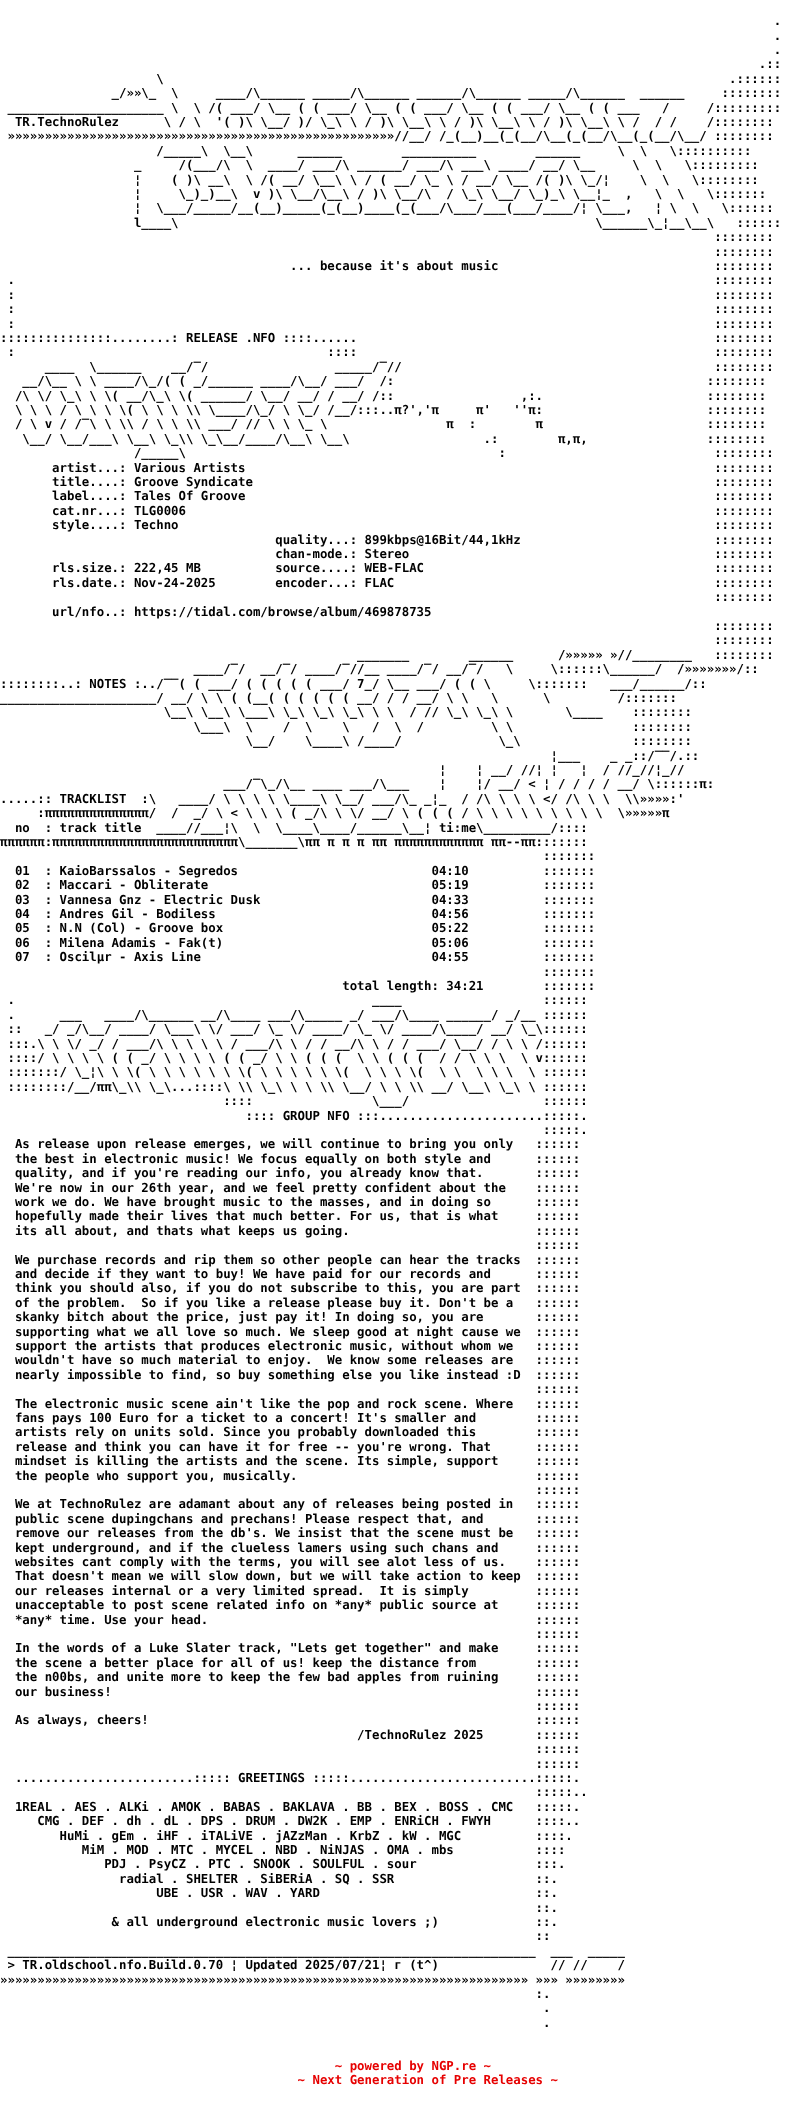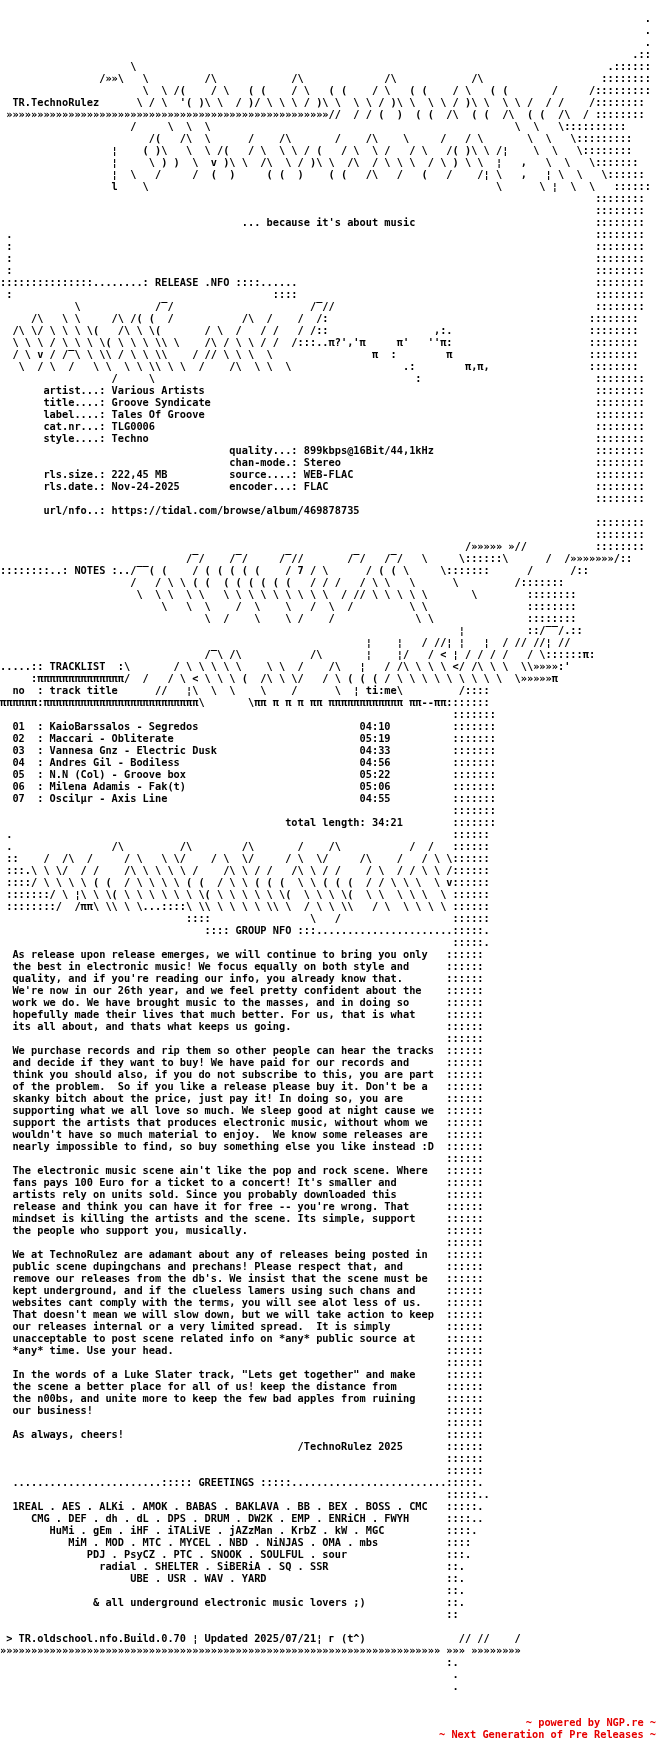--- a/index.html
+++ b/index.html
@@ -8,20 +8,20 @@
   .nfo-pre{
     margin:0;
     font-family:"DejaVu Sans Mono","Liberation Mono",monospace;
     font-weight:bold;
     font-size:10.3px;
     line-height:12px;
     color:#000000;
     white-space:pre;
   }
   .line{height:12px;white-space:pre;overflow:hidden;}
-  .red{color:#e60000;text-align:right;}
+  .red{color:#e60000;}
 </style>
 </head>
 <body>
 
 <div class="nfo-wrap">
   <pre class="nfo-pre"><div class="line"></div><div class="line">                                                                                                        .</div><div class="line">                                                                                                        .</div><div class="line">                                                                                                        .</div><div class="line">                                                                                                      .::</div><div class="line">                     \                                                                            .::::::</div><div class="line">               _/»»\_  \     ____/\______ _____/\______ ______/\______ _____/\______  ______     ::::::::</div><div class="line"> _____________________ \  \ /( ___/ \__ ( ( ___/ \__ ( ( ___/ \__ ( ( ___/ \__ ( ( ___   /     /:::::::::</div><div class="line">  TR.TechnoRulez      \ / \  '( )\ \__/ )/ \_\ \ / )\ \__\ \ / )\ \__\ \ / )\ \__\ \ /  / /    /::::::::</div><div class="line"> »»»»»»»»»»»»»»»»»»»»»»»»»»»»»»»»»»»»»»»»»»»»»»»»»»»»//__/ /_(__)__(_(__/\__(_(__/\__(_(__/\__/ ::::::::</div><div class="line">                     /_____\  \__\      ______        __________        ______     \  \   \::::::::::</div><div class="line">                  _     /(___/\  \  ____/ ___/\ ______/ ___/\ ___\ ____/ __/ \__     \  \   \:::::::::</div><div class="line">                  ¦    ( )\ __\  \ /( __/ \__\ \ / ( __/ \_ \ / __/ \__ /( )\ \_/¦    \  \   \::::::::</div><div class="line">                  ¦     \_)_)__\  v )\ \__/\__\ / )\ \__/\  / \_\ \__/ \_)_\ \__¦_  ,   \  \   \:::::::</div><div class="line">                  ¦  \___/_____/__(__)_____(_(__)____(_(___/\___/___(___/____/¦ \___,   ¦ \  \   \::::::</div><div class="line">                  l____\                                                        \______\_¦__\__\   ::::::</div><div class="line">                                                                                                ::::::::</div><div class="line">                                                                                                ::::::::</div><div class="line">                                       ... because it's about music                             ::::::::</div><div class="line"> .                                                                                              ::::::::</div><div class="line"> :                                                                                              ::::::::</div><div class="line"> :                                                                                              ::::::::</div><div class="line"> :                                                                                              ::::::::</div><div class="line">:::::::::::::::........: RELEASE .NFO ::::......                                                ::::::::</div><div class="line"> :                                          ::::                                                ::::::::</div><div class="line">      ____  \______    __/‾/                 _____/‾//                                          ::::::::</div><div class="line">   __/\__ \ \ ____/\_/( ( _/______ ____/\__/ ___/  /:                                          ::::::::</div><div class="line">  /\ \/ \_\ \ \( __/\_\ \( ______/ \__/ __/ / __/ /::                 ,:.                      ::::::::</div><div class="line">  \ \ \ / \ \ \ \( \ \ \ \\ \____/\_/ \ \_/ /__/:::..π?','π     π'   ''π:                      ::::::::</div><div class="line">  / \ v / /‾\ \ \\ / \ \ \\ ___/ // \ \ \_ \                π  :        π                      ::::::::</div><div class="line">   \__/ \__/___\ \__\ \_\\ \_\__/____/\__\ \__\                  .:        π,π,                ::::::::</div><div class="line">                  /_____\                                          :                            ::::::::</div><div class="line">       artist...: Various Artists                                                               ::::::::</div><div class="line">       title....: Groove Syndicate                                                              ::::::::</div><div class="line">       label....: Tales Of Groove                                                               ::::::::</div><div class="line">       cat.nr...: TLG0006                                                                       ::::::::</div><div class="line">       style....: Techno                                                                        ::::::::</div><div class="line">                                     quality...: 899kbps@16Bit/44,1kHz                          ::::::::</div><div class="line">                                     chan-mode.: Stereo                                         ::::::::</div><div class="line">       rls.size.: 222,45 MB          source....: WEB-FLAC                                       ::::::::</div><div class="line">       rls.date.: Nov-24-2025        encoder...: FLAC                                           ::::::::</div><div class="line">                                                                                                ::::::::</div><div class="line">       url/nfo..: https://tidal.com/browse/album/469878735</div><div class="line">                                                                                                ::::::::</div><div class="line">                                                                                                ::::::::</div><div class="line">                                                _______        ______      /»»»»» »//________   ::::::::</div><div class="line">                          ____/‾/  __/‾/ ____/‾//__ ____/‾/ __/‾/   \     \::::::\______/  /»»»»»»»/::</div><div class="line">::::::::..: NOTES :../‾‾( ( ___/ ( ( ( ( ( ___/ 7_/ \__ ___/ ( ( \     \:::::::   ___/______/::</div><div class="line">_____________________/ __/ \ \ ( (__( ( ( ( ( ( __/ / / __/ \ \   \      \         /:::::::</div><div class="line">                      \__\ \__\ \___\ \_\ \_\ \_\ \ \  / // \_\ \_\ \       \____    ::::::::</div><div class="line">                          \___\  \    /  \    \   /  \  /         \ \                ::::::::</div><div class="line">                                 \__/    \____\ /____/             \_\               ::::::::</div><div class="line">                                                                          ¦___    _ _::/‾‾/.::</div><div class="line">                                                           ¦    ¦ __/ //¦ ¦   ¦  / //_//¦_//</div><div class="line">                              ___/‾\_/\__ ____ ___/\___    ¦    ¦/ __/ &lt; ¦ / / / / __/ \::::::π:</div><div class="line">.....:: TRACKLIST  :\   ____/ \ \ \ \ \____\ \__/ ___/\_ _¦_  / /\ \ \ \ &lt;/ /\ \ \  \\»»»»:'</div><div class="line">     :ππππππππππππππ/  /  _/ \ &lt; \ \ \ ( _/\ \ \/ __/ \ ( ( ( / \ \ \ \ \ \ \ \ \  \»»»»»π</div><div class="line">  no  : track title  ____//___¦\  \  \____\____/______\__¦ ti:me\_________/::::</div><div class="line">ππππππ:πππππππππππππππππππππππππ\_______\ππ π π π ππ ππππππππππππ ππ--ππ:::::::</div><div class="line">                                                                         :::::::</div><div class="line">  01  : KaioBarssalos - Segredos                          04:10          :::::::</div><div class="line">  02  : Maccari - Obliterate                              05:19          :::::::</div><div class="line">  03  : Vannesa Gnz - Electric Dusk                       04:33          :::::::</div><div class="line">  04  : Andres Gil - Bodiless                             04:56          :::::::</div><div class="line">  05  : N.N (Col) - Groove box                            05:22          :::::::</div><div class="line">  06  : Milena Adamis - Fak(t)                            05:06          :::::::</div><div class="line">  07  : Oscilµr - Axis Line                               04:55          :::::::</div><div class="line">                                                                         :::::::</div><div class="line">                                              total length: 34:21        :::::::</div><div class="line"> .                                                ____                   ::::::</div><div class="line"> .      ___   ____/\______ __/\____ ___/\_____ _/ ___/\____ ______/ _/__ ::::::</div><div class="line"> ::   _/ _/\__/ ____/ \___\ \/ ___/ \_ \/ ____/ \_ \/ ____/\____/ __/ \_\::::::</div><div class="line"> :::.\ \ \/ _/ / ___/\ \ \ \ \ / ___/\ \ / / __/\ \ / / ___/ \__/ / \ \ /::::::</div><div class="line"> ::::/ \ \ \ \ ( ( _/ \ \ \ \ ( ( _/ \ \ ( ( (  \ \ ( ( (  / / \ \ \  \ v::::::</div><div class="line"> :::::::/ \_¦\ \ \( \ \ \ \ \ \ \( \ \ \ \ \ \(  \ \ \ \(  \ \  \ \ \  \ ::::::</div><div class="line"> ::::::::/__/ππ\_\\ \_\...::::\ \\ \_\ \ \ \\ \__/ \ \ \\ __/ \__\ \_\ \ ::::::</div><div class="line">                              ::::                \___/                  ::::::</div><div class="line">                                 :::: GROUP NFO :::......................:::::.</div><div class="line">                                                                         :::::.</div><div class="line">  As release upon release emerges, we will continue to bring you only   ::::::</div><div class="line">  the best in electronic music! We focus equally on both style and      ::::::</div><div class="line">  quality, and if you're reading our info, you already know that.       ::::::</div><div class="line">  We're now in our 26th year, and we feel pretty confident about the    ::::::</div><div class="line">  work we do. We have brought music to the masses, and in doing so      ::::::</div><div class="line">  hopefully made their lives that much better. For us, that is what     ::::::</div><div class="line">  its all about, and thats what keeps us going.                         ::::::</div><div class="line">                                                                        ::::::</div><div class="line">  We purchase records and rip them so other people can hear the tracks  ::::::</div><div class="line">  and decide if they want to buy! We have paid for our records and      ::::::</div><div class="line">  think you should also, if you do not subscribe to this, you are part  ::::::</div><div class="line">  of the problem.  So if you like a release please buy it. Don't be a   ::::::</div><div class="line">  skanky bitch about the price, just pay it! In doing so, you are       ::::::</div><div class="line">  supporting what we all love so much. We sleep good at night cause we  ::::::</div><div class="line">  support the artists that produces electronic music, without whom we   ::::::</div><div class="line">  wouldn't have so much material to enjoy.  We know some releases are   ::::::</div><div class="line">  nearly impossible to find, so buy something else you like instead :D  ::::::</div><div class="line">                                                                        ::::::</div><div class="line">  The electronic music scene ain't like the pop and rock scene. Where   ::::::</div><div class="line">  fans pays 100 Euro for a ticket to a concert! It's smaller and        ::::::</div><div class="line">  artists rely on units sold. Since you probably downloaded this        ::::::</div><div class="line">  release and think you can have it for free -- you're wrong. That      ::::::</div><div class="line">  mindset is killing the artists and the scene. Its simple, support     ::::::</div><div class="line">  the people who support you, musically.                                ::::::</div><div class="line">                                                                        ::::::</div><div class="line">  We at TechnoRulez are adamant about any of releases being posted in   ::::::</div><div class="line">  public scene dupingchans and prechans! Please respect that, and       ::::::</div><div class="line">  remove our releases from the db's. We insist that the scene must be   ::::::</div><div class="line">  kept underground, and if the clueless lamers using such chans and     ::::::</div><div class="line">  websites cant comply with the terms, you will see alot less of us.    ::::::</div><div class="line">  That doesn't mean we will slow down, but we will take action to keep  ::::::</div><div class="line">  our releases internal or a very limited spread.  It is simply         ::::::</div><div class="line">  unacceptable to post scene related info on *any* public source at     ::::::</div><div class="line">  *any* time. Use your head.                                            ::::::</div><div class="line">                                                                        ::::::</div><div class="line">  In the words of a Luke Slater track, "Lets get together" and make     ::::::</div><div class="line">  the scene a better place for all of us! keep the distance from        ::::::</div><div class="line">  the n00bs, and unite more to keep the few bad apples from ruining     ::::::</div><div class="line">  our business!                                                         ::::::</div><div class="line">                                                                        ::::::</div><div class="line">  As always, cheers!                                                    ::::::</div><div class="line">                                                /TechnoRulez 2025       ::::::</div><div class="line">                                                                        ::::::</div><div class="line">                                                                        ::::::</div><div class="line">  ........................::::: GREETINGS :::::.........................:::::.</div><div class="line">                                                                        :::::..</div><div class="line">  1REAL . AES . ALKi . AMOK . BABAS . BAKLAVA . BB . BEX . BOSS . CMC   :::::.</div><div class="line">     CMG . DEF . dh . dL . DPS . DRUM . DW2K . EMP . ENRiCH . FWYH      ::::..</div><div class="line">        HuMi . gEm . iHF . iTALiVE . jAZzMan . KrbZ . kW . MGC          ::::.</div><div class="line">           MiM . MOD . MTC . MYCEL . NBD . NiNJAS . OMA . mbs           ::::</div><div class="line">              PDJ . PsyCZ . PTC . SNOOK . SOULFUL . sour                :::.</div><div class="line">                radial . SHELTER . SiBERiA . SQ . SSR                   ::.</div><div class="line">                     UBE . USR . WAV . YARD                             ::.</div><div class="line">                                                                        ::.</div><div class="line">               &amp; all underground electronic music lovers ;)             ::.</div><div class="line">                                                                        ::</div><div class="line"> _______________________________________________________________________  ___  _____</div><div class="line"> &gt; TR.oldschool.nfo.Build.0.70 ¦ Updated 2025/07/21¦ г (t^)               // //    /</div><div class="line">»»»»»»»»»»»»»»»»»»»»»»»»»»»»»»»»»»»»»»»»»»»»»»»»»»»»»»»»»»»»»»»»»»»»»»» »»» »»»»»»»»</div><div class="line">                                                                        :.</div><div class="line">                                                                         .</div><div class="line">                                                                         .</div><div class="line"></div><div class="line"></div><div class="line red">                                             ~ powered by NGP.re ~</div><div class="line red">                                        ~ Next Generation of Pre Releases ~</div><div class="line"></div><div class="line"></div></pre>
 </div>
 
 </body></html>

